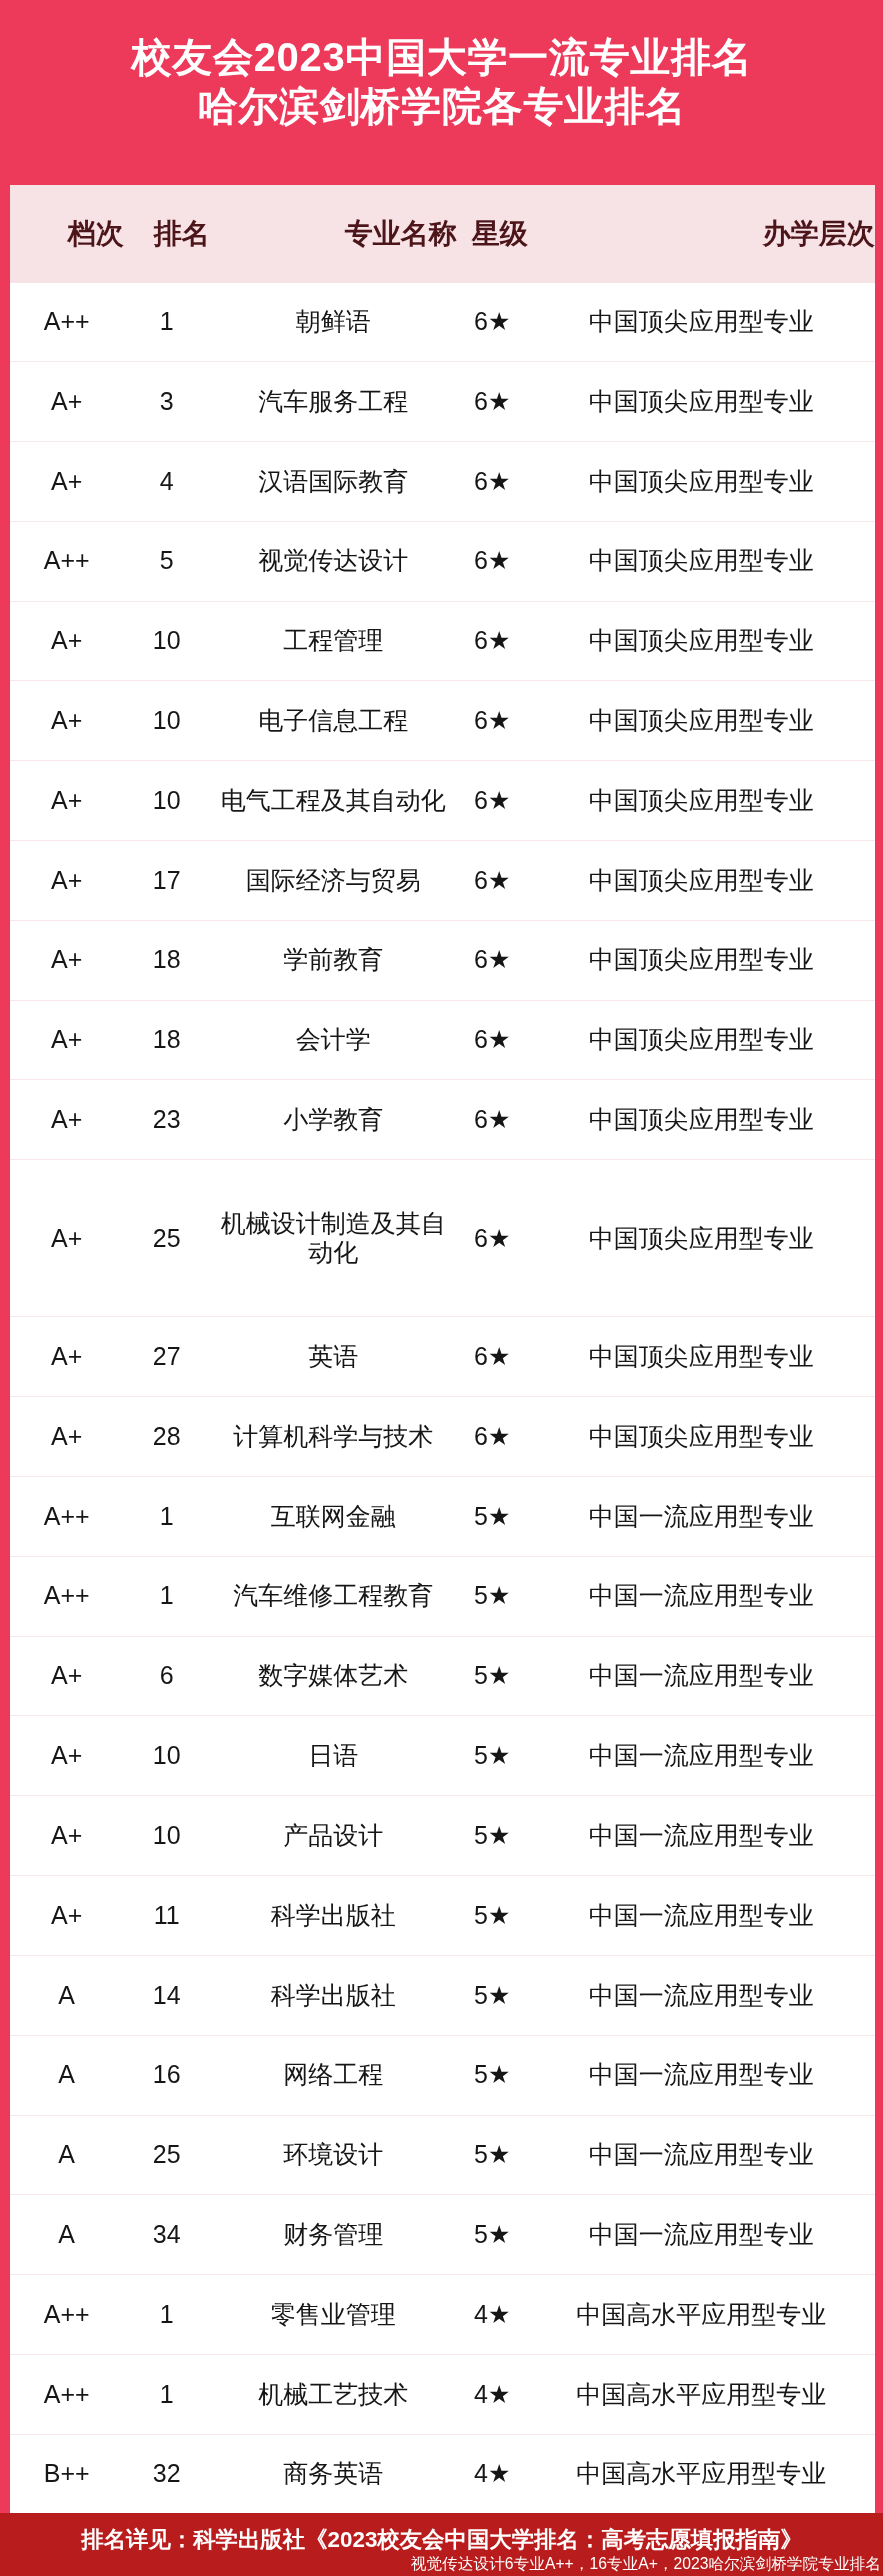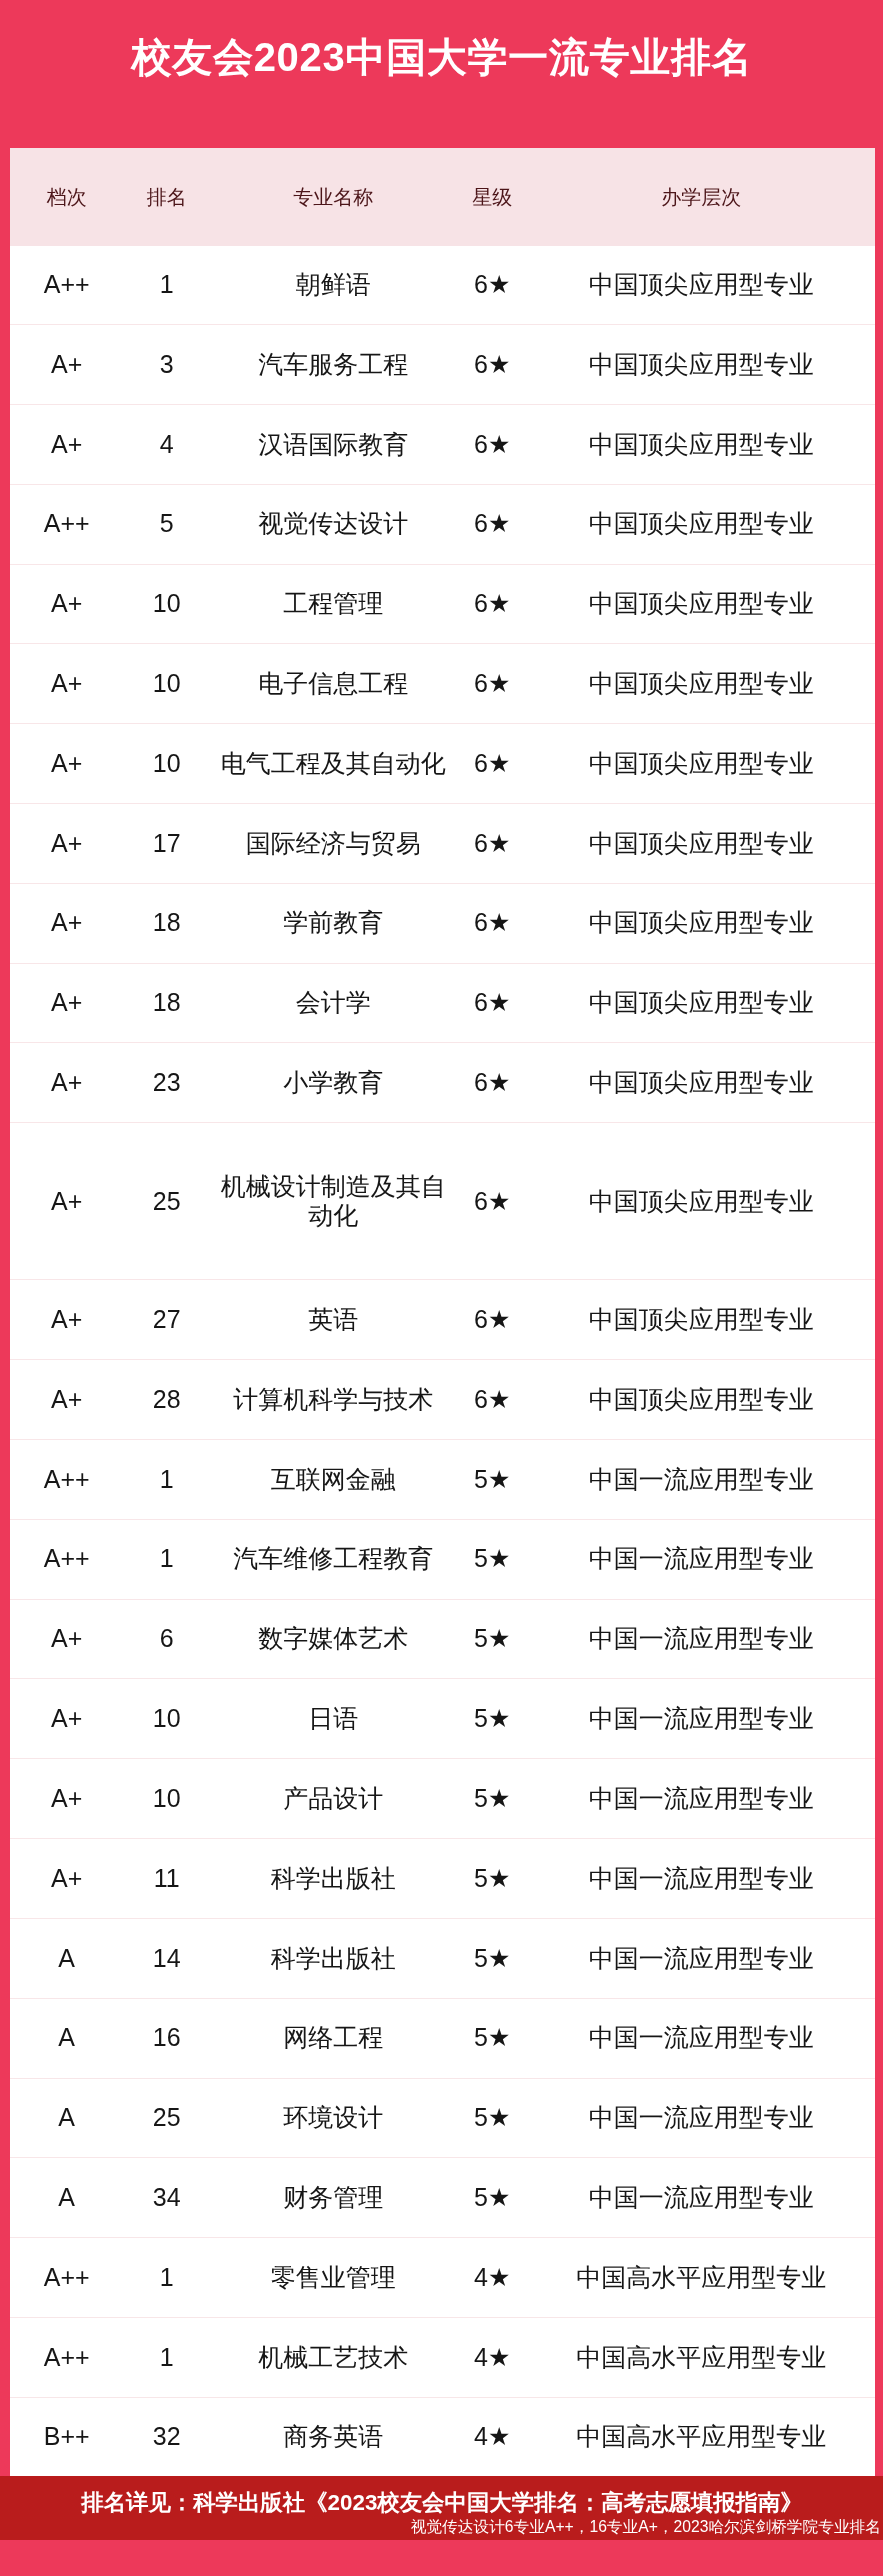--- a/index.html
+++ b/index.html
@@ -9,21 +9,21 @@
   }
   .page{
     position:relative;
     width:884px;
     height:2576px;
     background:#ED395A;
     overflow:hidden;
   }
   
   .banner{
-    height:148px;
+    height:185px;
     box-sizing:border-box;
     padding-top:33px;
     text-align:center;
     color:#ffffff;
   }
   .banner .t1,.banner .t2{
     font-size:40px;
     font-weight:bold;
     line-height:49px;
     letter-spacing:0.7px;
@@ -38,24 +38,24 @@
     width:864px;
     height:2328px;
     border-collapse:collapse;
     table-layout:fixed;
   }
   table.rank thead tr{
     height:98px;
     background:#F7E3E6;
   }
   table.rank th{
-    font-size:20px;
-    font-weight:normal;
+    font-size:28px;
+    font-weight:bold;
     color:#4C1519;
-    text-align:center;
+    text-align:right;
     vertical-align:middle;
     padding:0;
   }
   table.rank td{
     font-size:25px;
     color:#161616;
     text-align:center;
     vertical-align:middle;
     line-height:1.18;
     padding:0 3px;
@@ -92,20 +92,21 @@
     line-height:21px;
   }
 </style>
 </head>
 <body>
 
 <div class="page">
 
   <div class="banner">
     <div class="t1">校友会2023中国大学一流专业排名</div>
+    <div class="t2">哈尔滨剑桥学院各专业排名</div>
   </div>
 
   <div class="table-area">
     <table class="rank">
       <thead>
         <tr>
           <th class="c1">档次</th>
           <th class="c2">排名</th>
           <th class="c3">专业名称</th>
           <th class="c4">星级</th>

